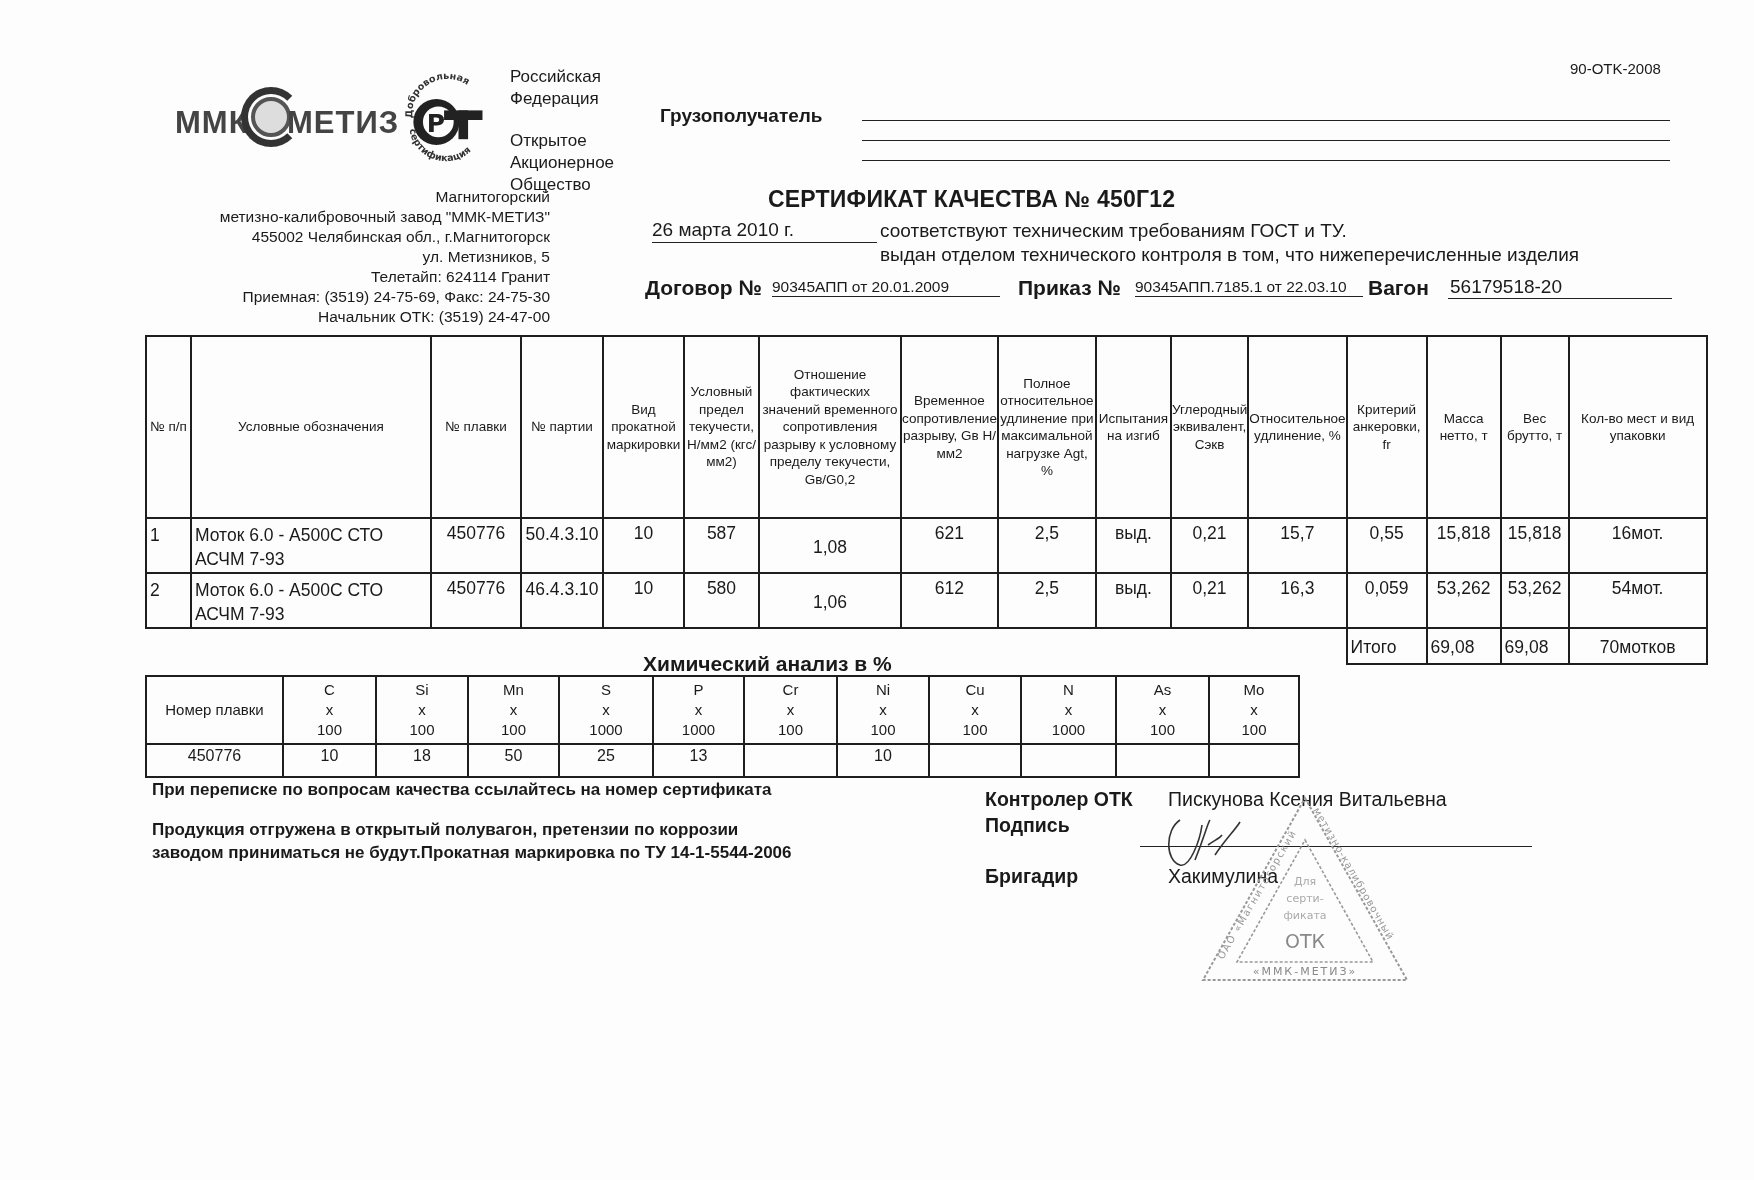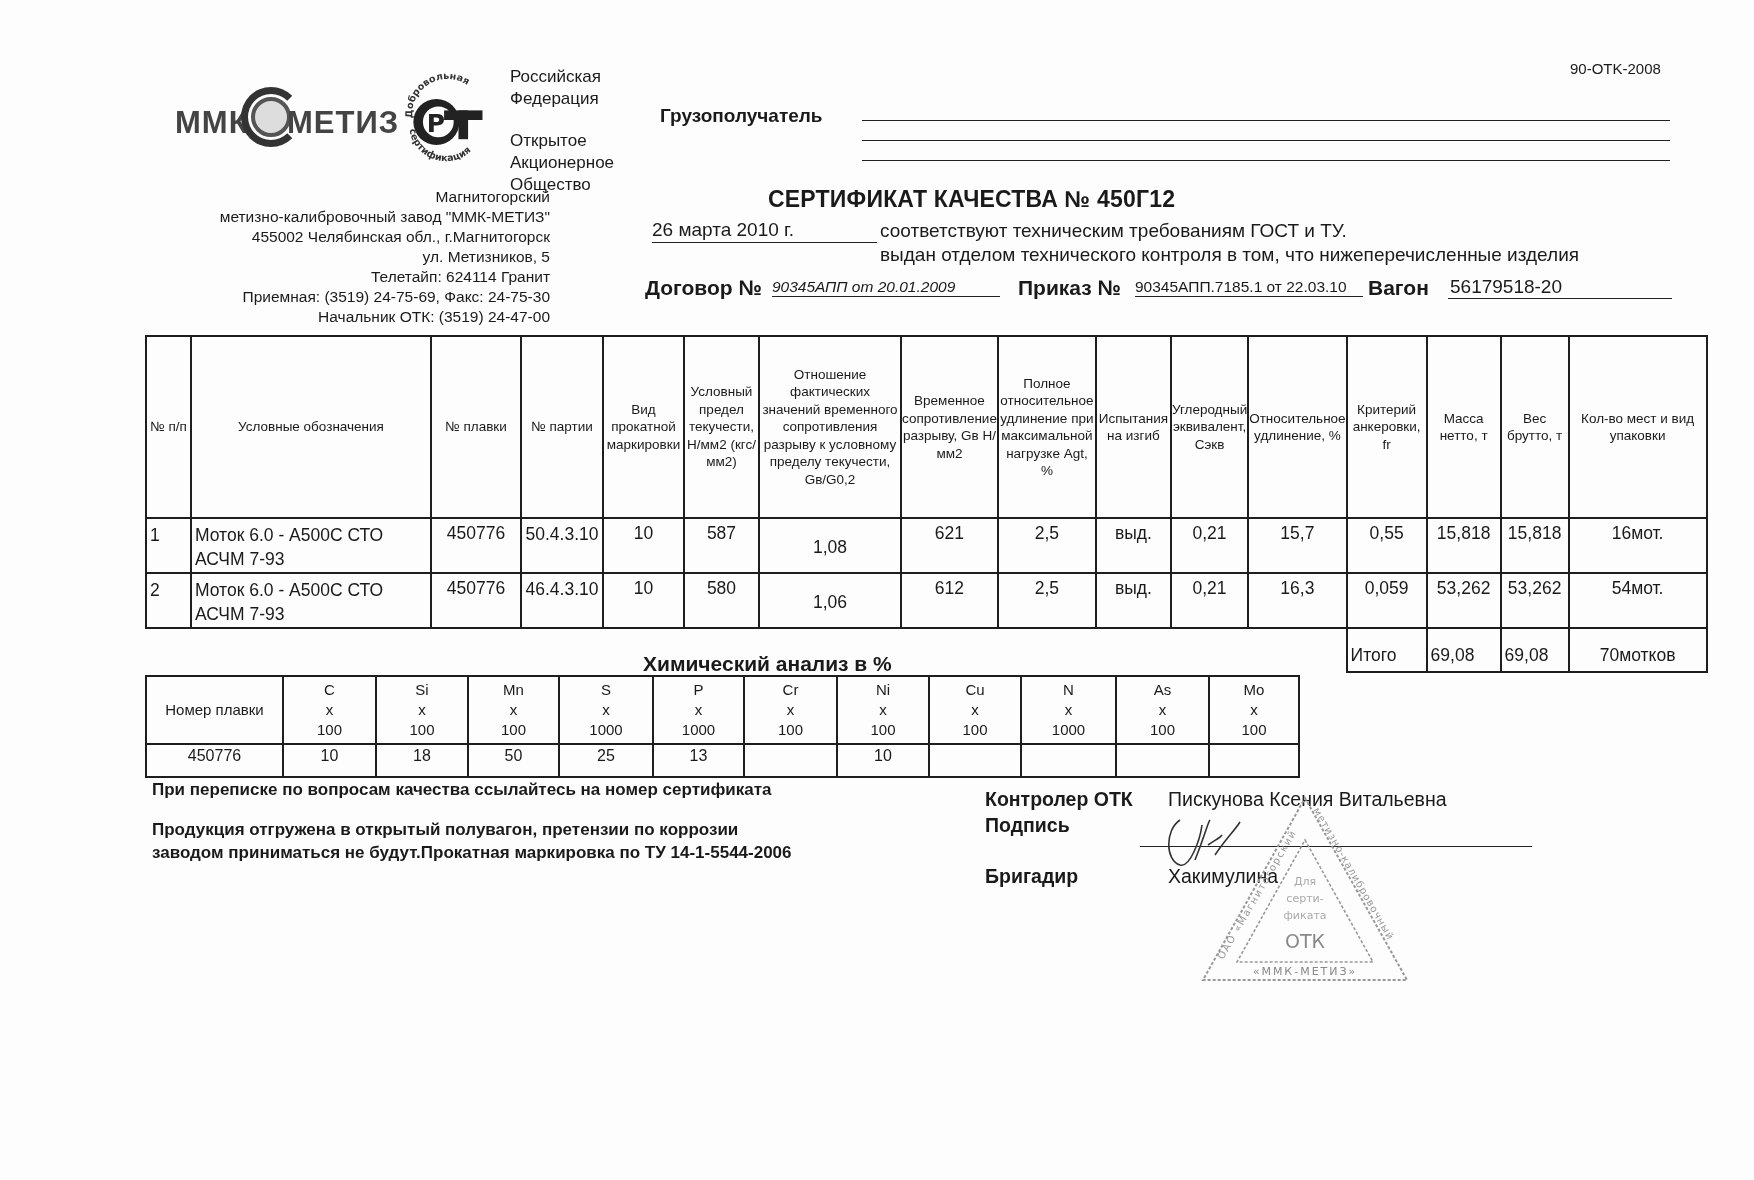--- a/index.html
+++ b/index.html
@@ -42,21 +42,21 @@
 
   
   table { border-collapse: collapse; }
   .main-table { position: absolute; left: 145px; top: 335px; table-layout: fixed; }
   .main-table td, .main-table th { border: 2px solid #1e1e1e; padding: 0; }
   .main-table th { font-weight: normal; font-size: 13.5px; line-height: 17.5px; text-align: center; vertical-align: middle; height: 180px; }
   .main-table td { font-size: 17.5px; vertical-align: top; height: 49px; padding-top: 4px; text-align: center; }
   .main-table td.left { text-align: left; padding-left: 3px; line-height: 24px; }
   .main-table td.mid { vertical-align: middle; margin-left: 40px; }
   .main-table tr.total td.blank { border: none; border-top: 2px solid #1e1e1e; }
-  .main-table tr.total td { height: 26px; padding-top: 16px; margin-left: 36px; }
+  .main-table tr.total td { height: 26px; padding-top: 8px; margin-left: 36px; }
   .main-table tr.total td.leftv { text-align: left; padding-left: 3px; }
 
   .chem-title { left: 643px; top: 652px; font-size: 21px; font-weight: bold; }
   .chem-table { position: absolute; left: 145px; top: 675px; table-layout: fixed; }
   .chem-table th, .chem-table td { border: 2px solid #1e1e1e; text-align: center; padding: 0; }
   .chem-table th { font-weight: normal; font-size: 15px; line-height: 20px; height: 66px; }
   .chem-table th .el { display: block; }
   .chem-table td { font-size: 16px; height: 29px; vertical-align: top; padding-top: 2px; }
 
   .note1 { left: 152px; top: 780px; font-size: 17px; font-weight: bold; }
@@ -119,21 +119,21 @@
 <div class="line" style="left:862px; top:160px; width:808px;"></div>
 
 <div class="abs cert-title">СЕРТИФИКАТ КАЧЕСТВА № 450Г12</div>
 <div class="abs cert-date">26 марта 2010 г.</div>
 <div class="abs cert-text">
   <div>соответствуют техническим требованиям ГОСТ и ТУ.</div>
   <div>выдан отделом технического контроля в том, что нижеперечисленные изделия</div>
 </div>
 
 <div class="abs contract-row lbl-bold" style="left:645px;">Договор №</div>
-<div class="abs contract-row val-small ul" style="left:772px; top:278px; width:228px;font-style:italic;">90345АПП от 20.01.2009</div>
+<div class="abs contract-row val-small ul" style="left:772px; top:278px; width:228px;">90345АПП от 20.01.2009</div>
 <div class="abs contract-row lbl-bold" style="left:1018px;">Приказ №</div>
 <div class="abs contract-row val-small ul" style="left:1135px; top:278px; width:228px;">90345АПП.7185.1 от 22.03.10</div>
 <div class="abs contract-row lbl-bold" style="left:1368px;">Вагон</div>
 <div class="abs contract-row ul" style="left:1448px; width:222px; padding-left:2px;">56179518-20</div>
 
 <table class="main-table">
   <colgroup>
     <col style="width:45px">
       <col style="width:240px">
       <col style="width:90px">

